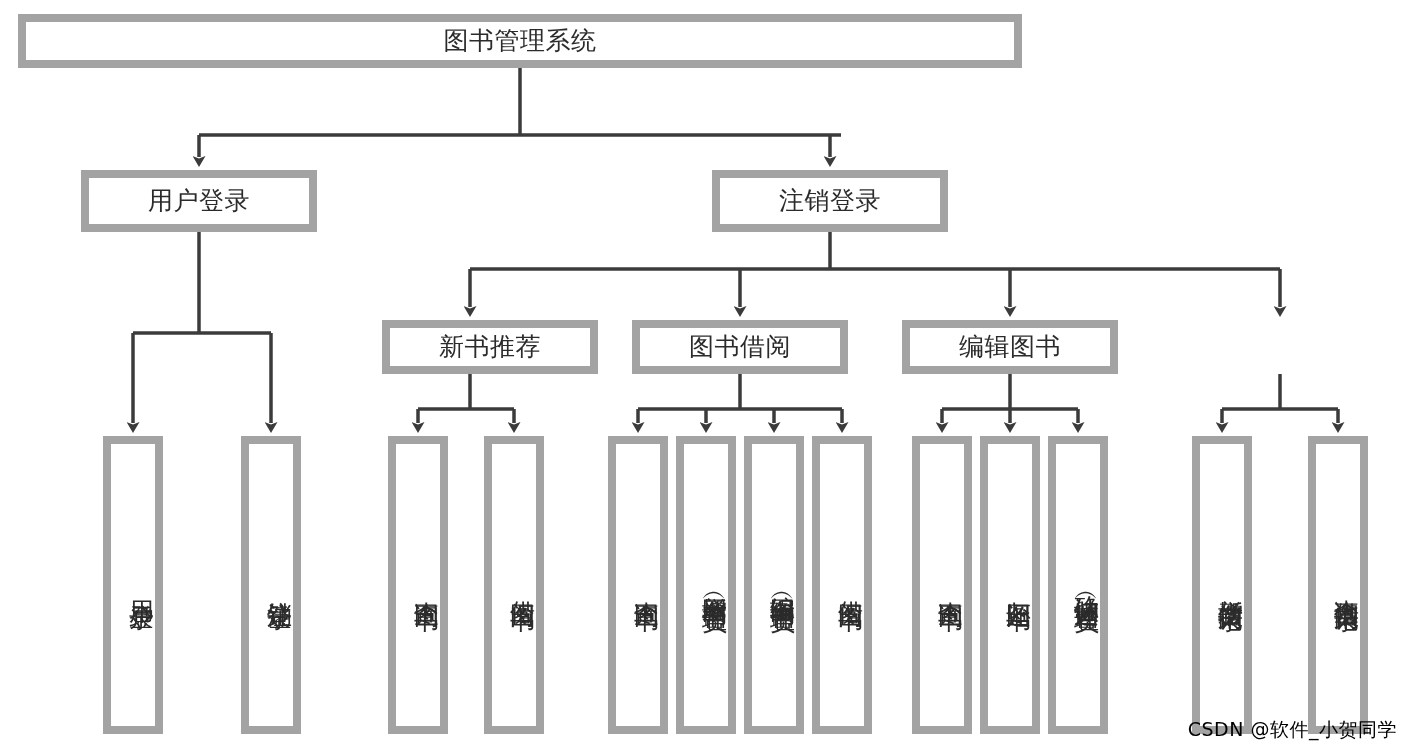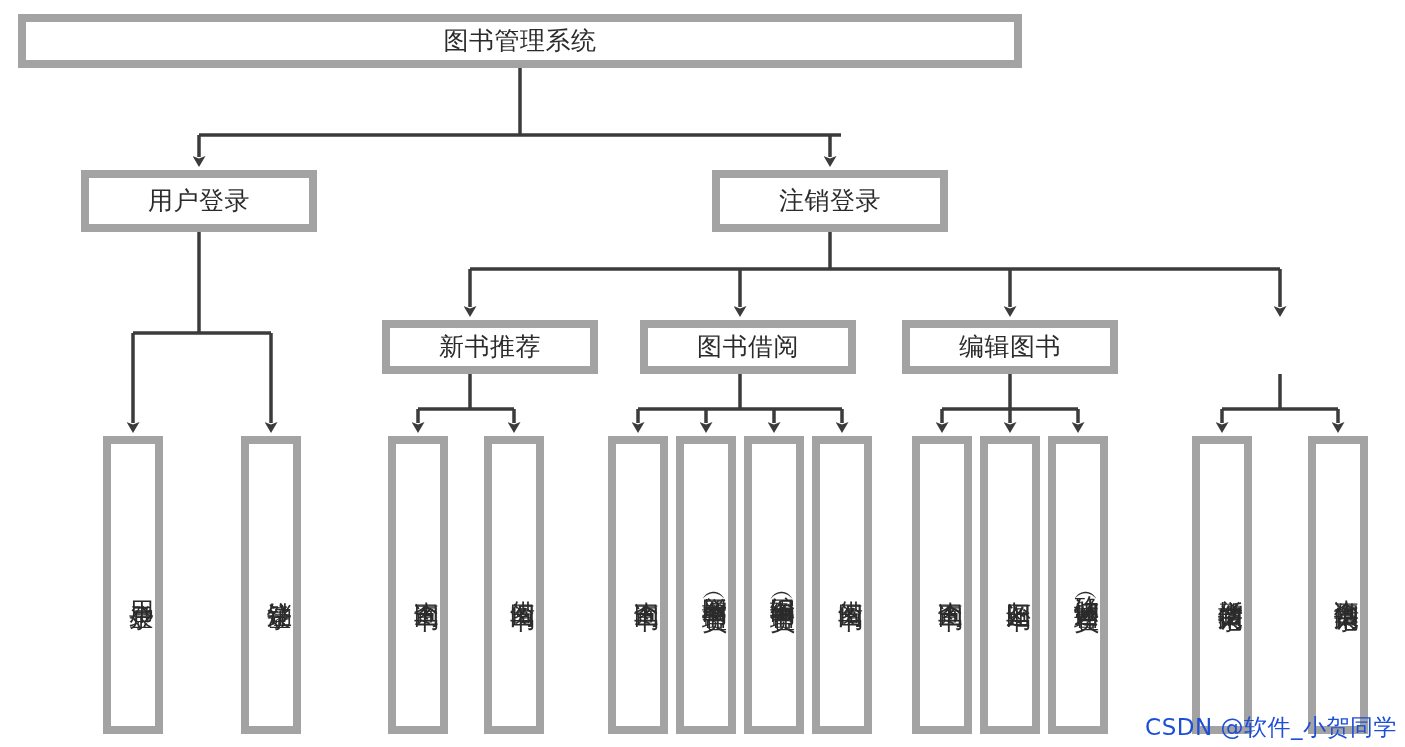--- a/index.html
+++ b/index.html
@@ -54,22 +54,22 @@
     text-orientation: upright;
     white-space: nowrap;
   }
   .node.vertical.top .vtext {
     margin-top: 0;
   }
   .watermark {
     position: absolute;
     right: 8px;
     bottom: 4px;
-    font-size: 23px;
-    color: #1d4ed8;
+    font-size: 19px;
+    color: #000000;
     letter-spacing: 0.5px;
     white-space: nowrap;
     font-family: "DejaVu Sans", "Liberation Sans", sans-serif;
   }
 </style>
 </head>
 <body>
 
 <div id="canvas">
 
@@ -122,21 +122,21 @@
       <path d="M1338,409 L1338,423" marker-end="url(#arrow)"></path>
     </g>
   </svg>
 
   <div class="node horizontal" style="left:18px; top:14px; width:1004px; height:54px;">图书管理系统</div>
 
   <div class="node horizontal" style="left:81px; top:170px; width:236px; height:62px;">用户登录</div>
   <div class="node horizontal" style="left:712px; top:170px; width:236px; height:62px;">注销登录</div>
 
   <div class="node horizontal" style="left:362px; top:320px; width:216px; height:54px;margin-left:20px;">新书推荐</div>
-  <div class="node horizontal" style="left:632px; top:320px; width:216px; height:54px;margin-left:8px;">图书借阅</div>
+  <div class="node horizontal" style="left:632px; top:320px; width:216px; height:54px;">图书借阅</div>
   <div class="node horizontal" style="left:902px; top:320px; width:216px; height:54px;">编辑图书</div>
 
   <div class="node vertical" style="left:103px; top:436px; width:60px; height:298px;">
     <span class="vtext">用户登录</span>
   </div>
   <div class="node vertical" style="left:241px; top:436px; width:60px; height:298px;">
     <span class="vtext">注销登录</span>
   </div>
 
   <div class="node vertical" style="left:388px; top:436px; width:60px; height:298px;">

